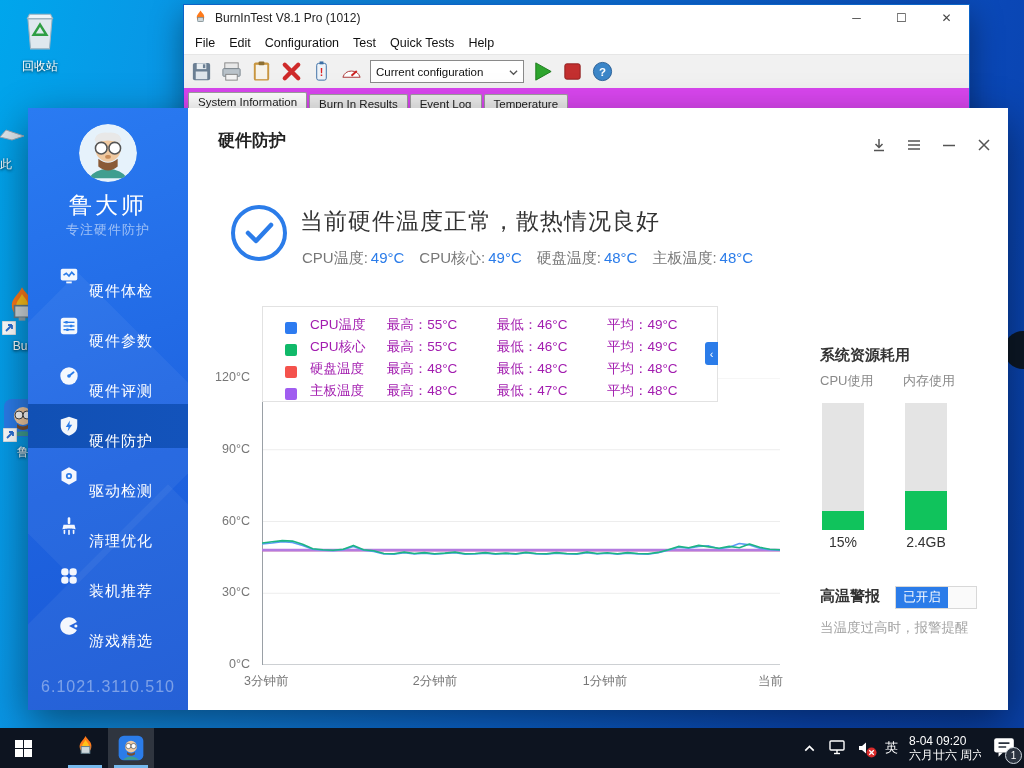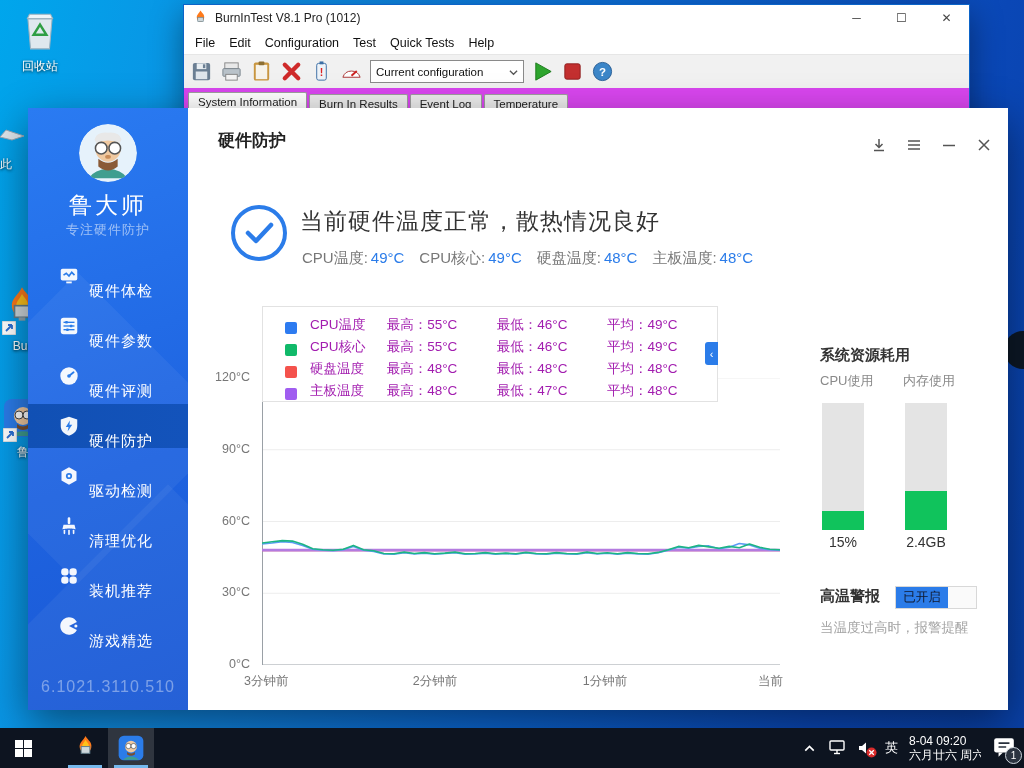--- a/index.html
+++ b/index.html
@@ -77,21 +77,21 @@
   .xlabs{position:absolute;left:74px;top:565px;width:518px;font-size:12.5px;color:#777;}
   .xlabs span{position:absolute;white-space:nowrap;}
   .res-title{position:absolute;left:632px;top:238px;font-size:15px;font-weight:bold;color:#333;}
   .bar-lbl{position:absolute;top:264px;font-size:13px;color:#8a8a8a;}
   .bar{position:absolute;top:295px;width:42px;height:127px;background:#e4e4e4;overflow:hidden;}
   .bar .fill{position:absolute;bottom:0;left:0;right:0;background:#10c35c;}
   .bar-val{position:absolute;top:426px;width:42px;text-align:center;font-size:14px;color:#333;}
   .alert-title{position:absolute;left:632px;top:479px;font-size:15px;font-weight:bold;color:#333;}
   .toggle{position:absolute;left:707px;top:478px;width:80px;height:21px;background:#fafafa;
     border:1px solid #d8d8d8;cursor:pointer;}
-  .toggle .on{position:absolute;left:0;top:0;bottom:0;width:52px;background:#2b7ce9;color:#0f172a;
+  .toggle .on{position:absolute;left:0;top:0;bottom:0;width:52px;background:#2b7ce9;color:#ffffff;
     font-size:12.5px;display:flex;align-items:center;justify-content:center;text-align:center;}
   .alert-desc{position:absolute;left:632px;top:511px;font-size:13.5px;color:#a3a3a3;}
   
   .taskbar{position:absolute;left:0;top:728px;width:1024px;height:40px;background:#0d1420;
     display:flex;align-items:center;z-index:10;}
   .tb-app{width:46px;height:40px;display:flex;align-items:center;justify-content:center;position:relative;}
   .tb-app.focused{background:rgba(255,255,255,.14);}
   .tb-app .ind{position:absolute;bottom:0;left:6px;right:6px;height:3px;background:#76b9ed;}
   .tray{margin-left:auto;display:flex;align-items:center;gap:11px;padding-right:6px;color:#fff;}
   .tray .tico{width:17px;height:17px;display:block;}

